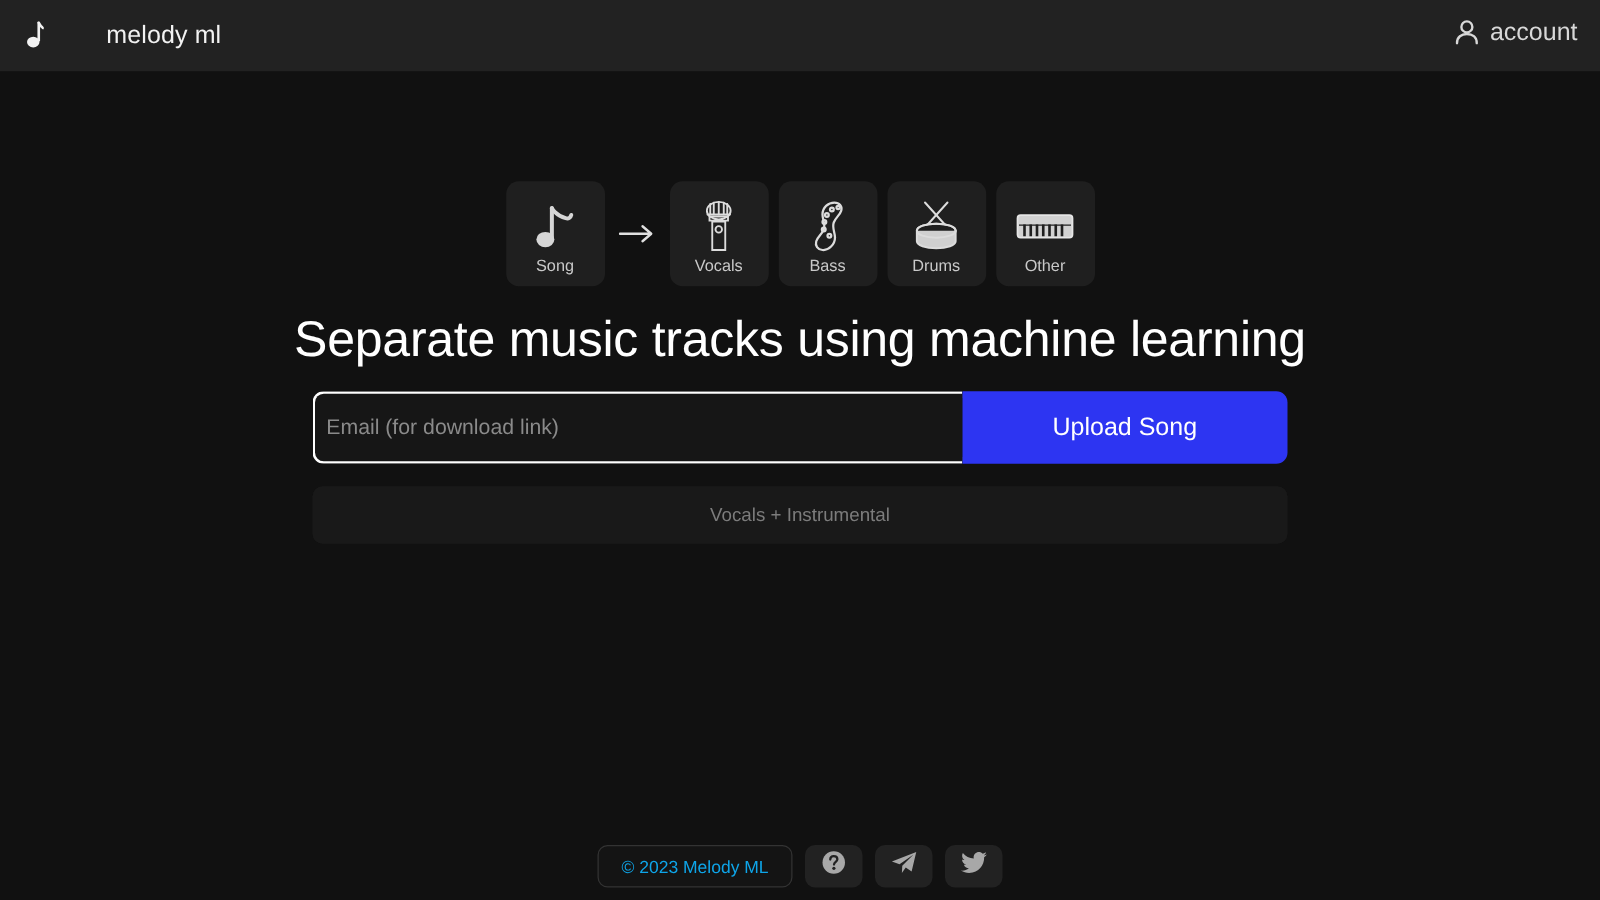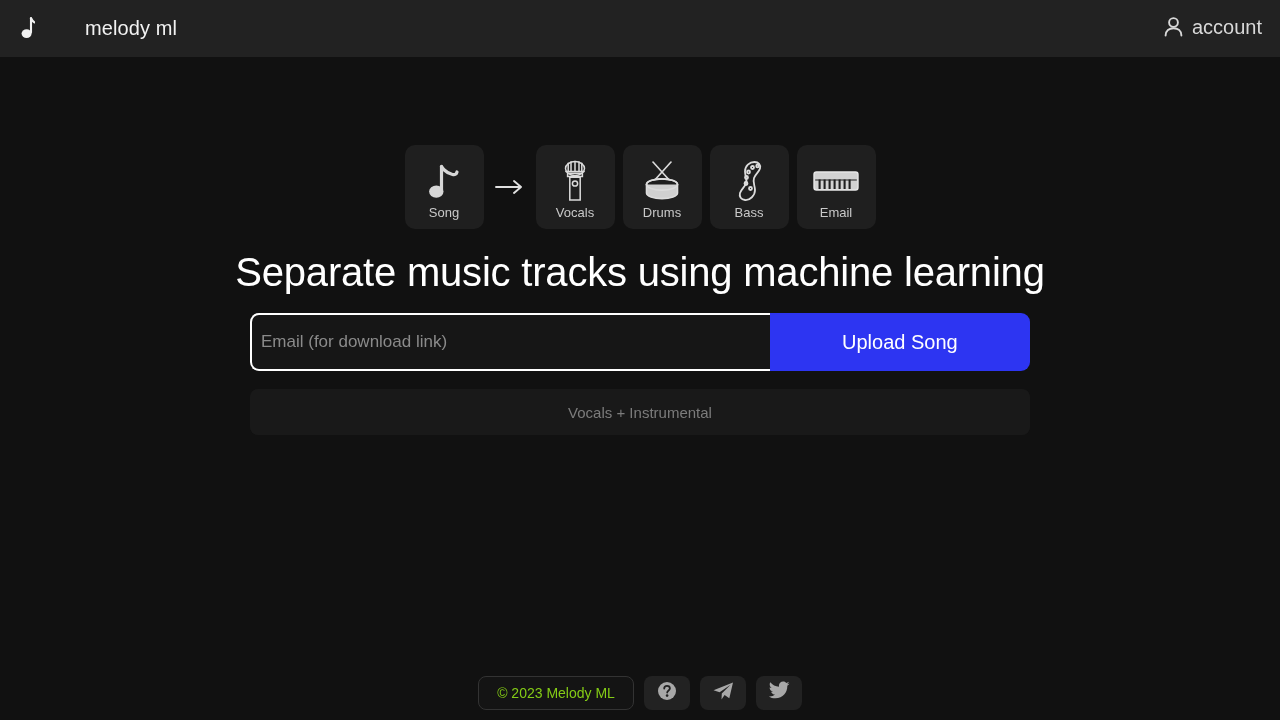--- a/index.html
+++ b/index.html
@@ -194,21 +194,21 @@
     gap: 10px;
   }
   .copyright {
     height: 34px;
     padding: 0 18px;
     border: 1px solid #333333;
     border-radius: 8px;
     display: flex;
     align-items: center;
     font-size: 14px;
-    color: #84cc16;
+    color: #0ea5e9;
     background: #141414;
   }
   .fbtn {
     width: 46px;
     height: 34px;
     border-radius: 8px;
     background: #222222;
     display: flex;
     align-items: center;
     justify-content: center;
@@ -268,71 +268,71 @@
             <ellipse cx="17" cy="9.5" rx="9.5" ry="7"></ellipse>
             <path d="M8 12.6 L26 12.6"></path>
             <path d="M10.2 4.2 L10.2 12.2 M13 3.1 L13 12.4 M17 2.6 L17 12.5 M21 3.1 L21 12.4 M23.8 4.2 L23.8 12.2"></path>
             <path d="M9.6 14.2 L24.4 14.2 L24.4 17.5 L9.6 17.5 Z"></path>
             <path d="M11.8 18.2 L22.2 18.2 L22.2 41 L11.8 41 Z"></path>
             <circle cx="17" cy="24.5" r="2.6"></circle>
           </g>
         </svg>
       </span>
       <span class="stem-label">Vocals</span>
-    </div>
-
-    <div class="stem-card">
-      <span class="stem-icon">
-        <svg width="44" height="42" viewBox="0 0 44 42">
-          <g fill="none" stroke="#dcdcdc" stroke-width="1.6" stroke-linecap="round">
-            <path d="M13 2 L31 22"></path>
-            <path d="M31 2 L13 22"></path>
-            <ellipse cx="22" cy="24.5" rx="15.5" ry="5.6" fill="#1f1f1f"></ellipse>
-            <path d="M6.5 24.5 L6.5 33 C6.5 36.1 13.4 38.6 22 38.6 C30.6 38.6 37.5 36.1 37.5 33 L37.5 24.5" fill="#d0d0d0" stroke="#dcdcdc"></path>
-            <ellipse cx="22" cy="24.5" rx="15.5" ry="5.6" fill="none"></ellipse>
-          </g>
-        </svg>
-      </span>
-      <span class="stem-label">Drums</span>
     </div>
 
     <div class="stem-card">
       <span class="stem-icon">
         <svg width="32" height="44" viewBox="0 0 32 44">
           <g fill="none" stroke="#dcdcdc" stroke-width="1.8" stroke-linecap="round" stroke-linejoin="round">
             <path d="M21.5 3 C25.5 3 28 6 27 9.5 C26 13 22.5 15 21 19 C19.5 23 22 27 22 31 C22 36.5 17 41.5 12 41 C8 40.6 6 37.5 7 34 C8 30.5 11.5 28.5 13 24.5 C14.5 20.5 12 16.5 12 12.5 C12 7 16.5 3 21.5 3 Z"></path>
             <circle cx="19.5" cy="8.5" r="1.5"></circle>
             <circle cx="15.5" cy="13" r="1.5"></circle>
             <circle cx="13.5" cy="18.5" r="1.5"></circle>
             <circle cx="13" cy="24.5" r="1.5"></circle>
             <circle cx="17.5" cy="29.5" r="1.5"></circle>
             <circle cx="24.5" cy="7" r="1.3"></circle>
           </g>
         </svg>
       </span>
       <span class="stem-label">Bass</span>
+    </div>
+
+    <div class="stem-card">
+      <span class="stem-icon">
+        <svg width="44" height="42" viewBox="0 0 44 42">
+          <g fill="none" stroke="#dcdcdc" stroke-width="1.6" stroke-linecap="round">
+            <path d="M13 2 L31 22"></path>
+            <path d="M31 2 L13 22"></path>
+            <ellipse cx="22" cy="24.5" rx="15.5" ry="5.6" fill="#1f1f1f"></ellipse>
+            <path d="M6.5 24.5 L6.5 33 C6.5 36.1 13.4 38.6 22 38.6 C30.6 38.6 37.5 36.1 37.5 33 L37.5 24.5" fill="#d0d0d0" stroke="#dcdcdc"></path>
+            <ellipse cx="22" cy="24.5" rx="15.5" ry="5.6" fill="none"></ellipse>
+          </g>
+        </svg>
+      </span>
+      <span class="stem-label">Drums</span>
     </div>
 
     <div class="stem-card">
       <span class="stem-icon">
         <svg width="48" height="30" viewBox="0 0 48 30">
           <rect x="2" y="6" width="44" height="18" rx="2.5" fill="#d2d2d2" stroke="#e6e6e6" stroke-width="1.4"></rect>
           <g stroke="#1f1f1f" stroke-width="2.1" stroke-linecap="butt">
             <path d="M7.6 13.5 L7.6 23"></path>
             <path d="M12.6 13.5 L12.6 23"></path>
             <path d="M17.6 13.5 L17.6 23"></path>
             <path d="M22.6 13.5 L22.6 23"></path>
             <path d="M27.6 13.5 L27.6 23"></path>
             <path d="M32.6 13.5 L32.6 23"></path>
             <path d="M37.6 13.5 L37.6 23"></path>
           </g>
           <path d="M3.2 14 L44.8 14" stroke="#1f1f1f" stroke-width="1"></path>
         </svg>
       </span>
-      <span class="stem-label">Email</span>
+      <span class="stem-label">Other</span>
     </div>
   </div>
 
   <h1 class="headline">Separate music tracks using machine learning</h1>
 
   <div class="form-row">
     <div class="email-wrap">
       <input class="email-input" type="text" placeholder="Email (for download link)" style="">
     </div>
     <button class="upload-btn">Upload Song</button>

